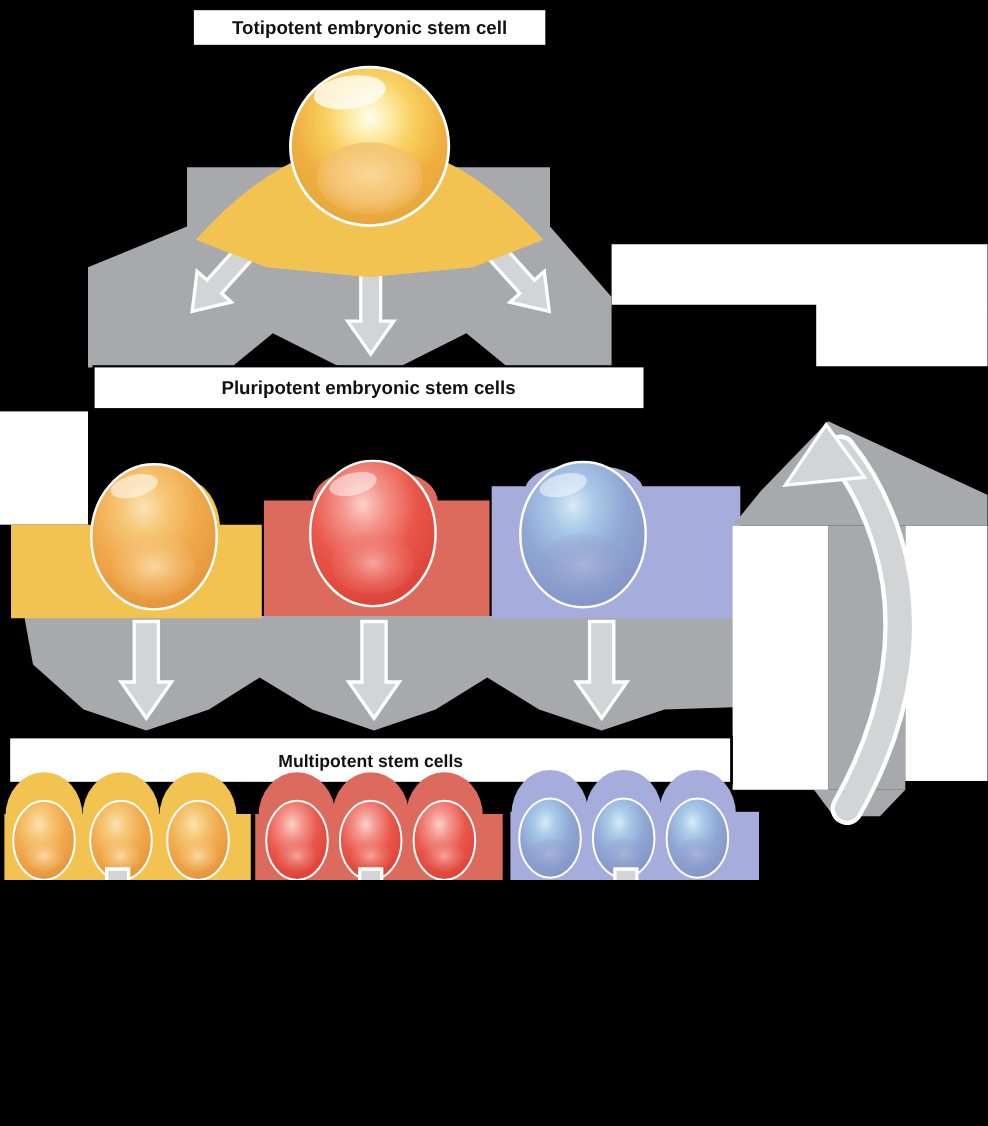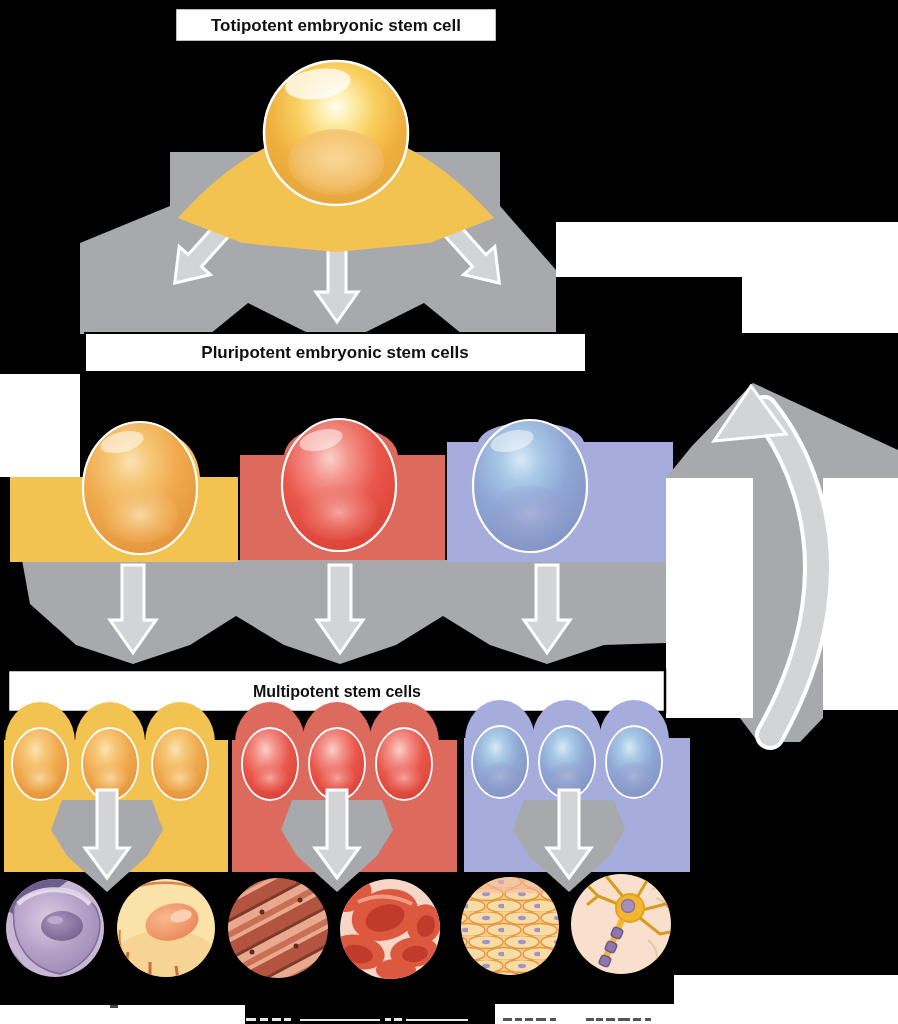--- a/index.html
+++ b/index.html
@@ -1,16 +1,16 @@
 <!DOCTYPE html>
 <html><head>
 <meta charset="utf-8">
 <style>
   html,body{margin:0;padding:0;background:#000;}
-  .stage{position:relative;width:898px;height:1024px;background:#000;overflow:hidden;}
+  .stage{position:relative;width:898px;height:800px;background:#000;overflow:hidden;}
   svg{position:absolute;top:0;left:0;}
   .label-text{font-family:"Liberation Sans","DejaVu Sans",sans-serif;font-weight:bold;font-size:17px;fill:#111;}
   .label-text.small{font-size:16px;}
 </style>
 </head>
 <body>
 
 <div class="stage">
 <svg width="898" height="1024" viewBox="0 0 898 1024" xmlns="http://www.w3.org/2000/svg">
   <defs>

